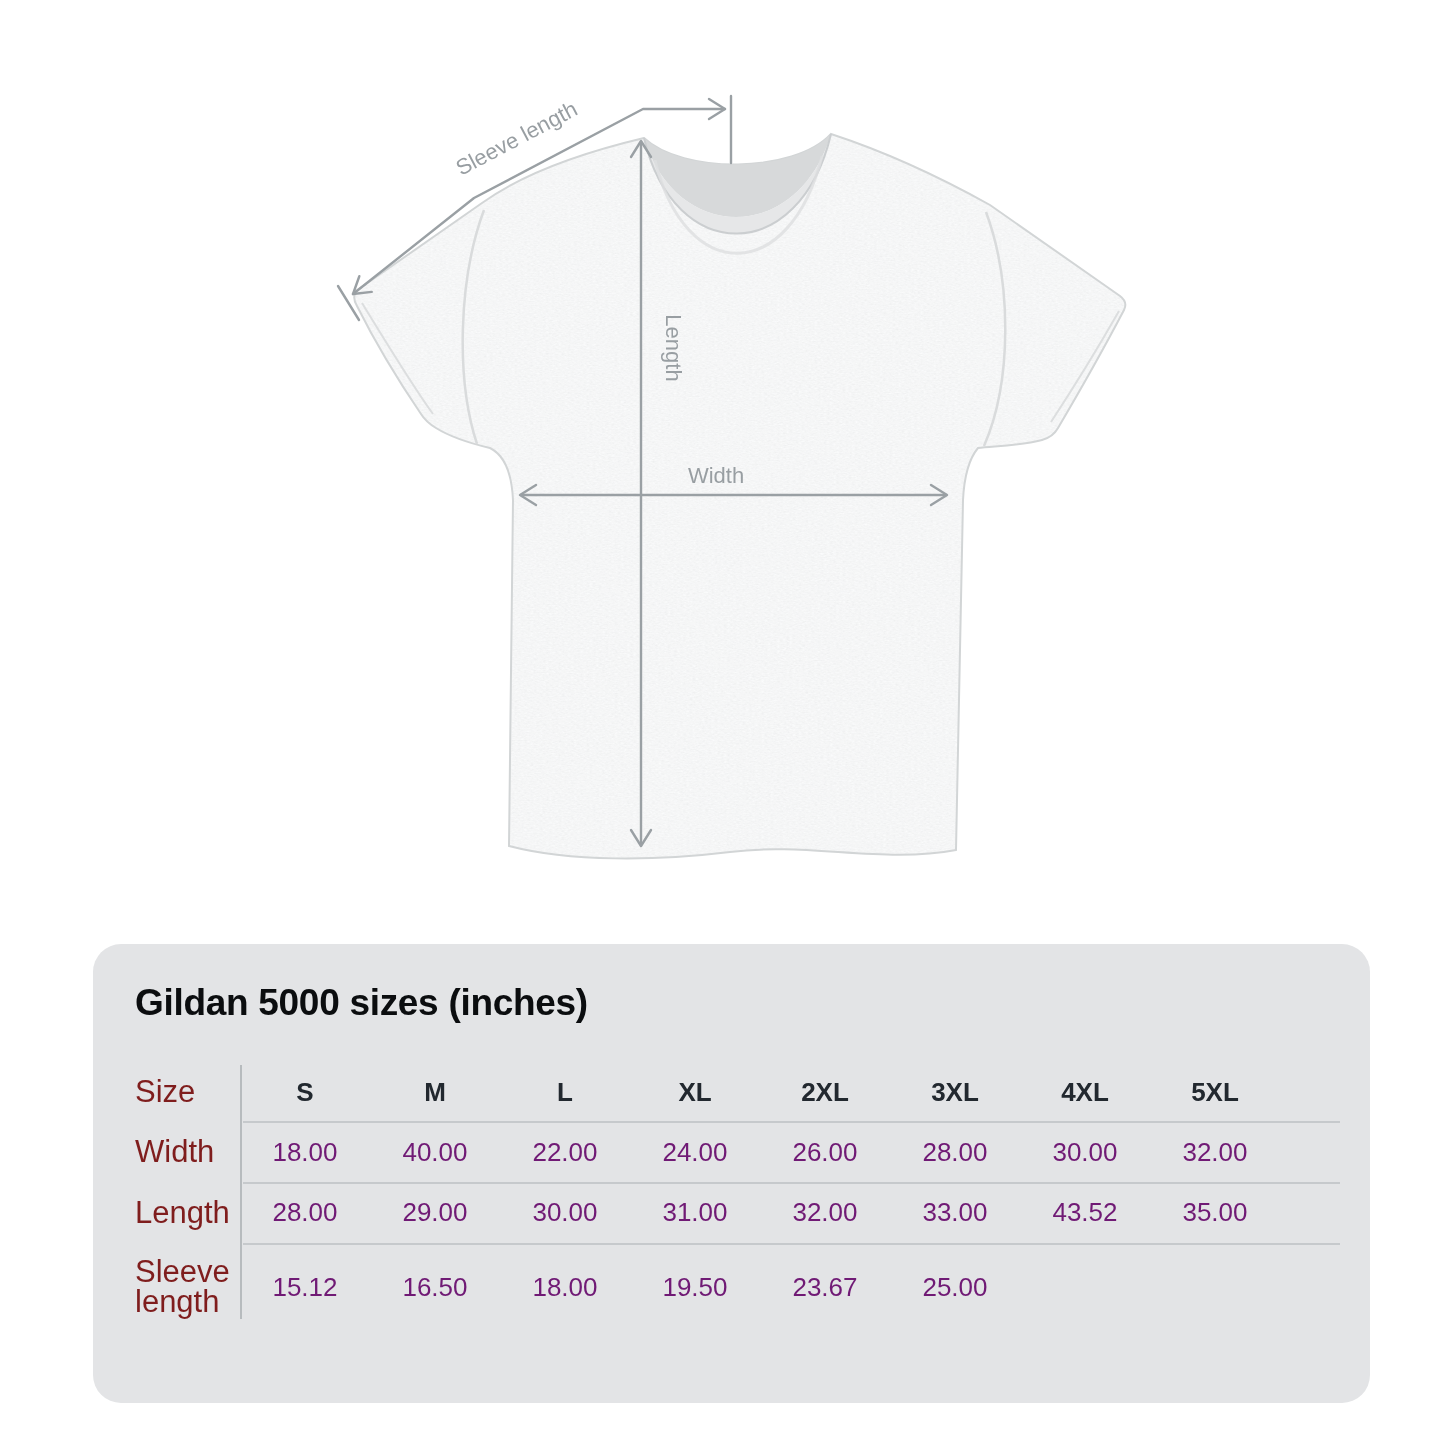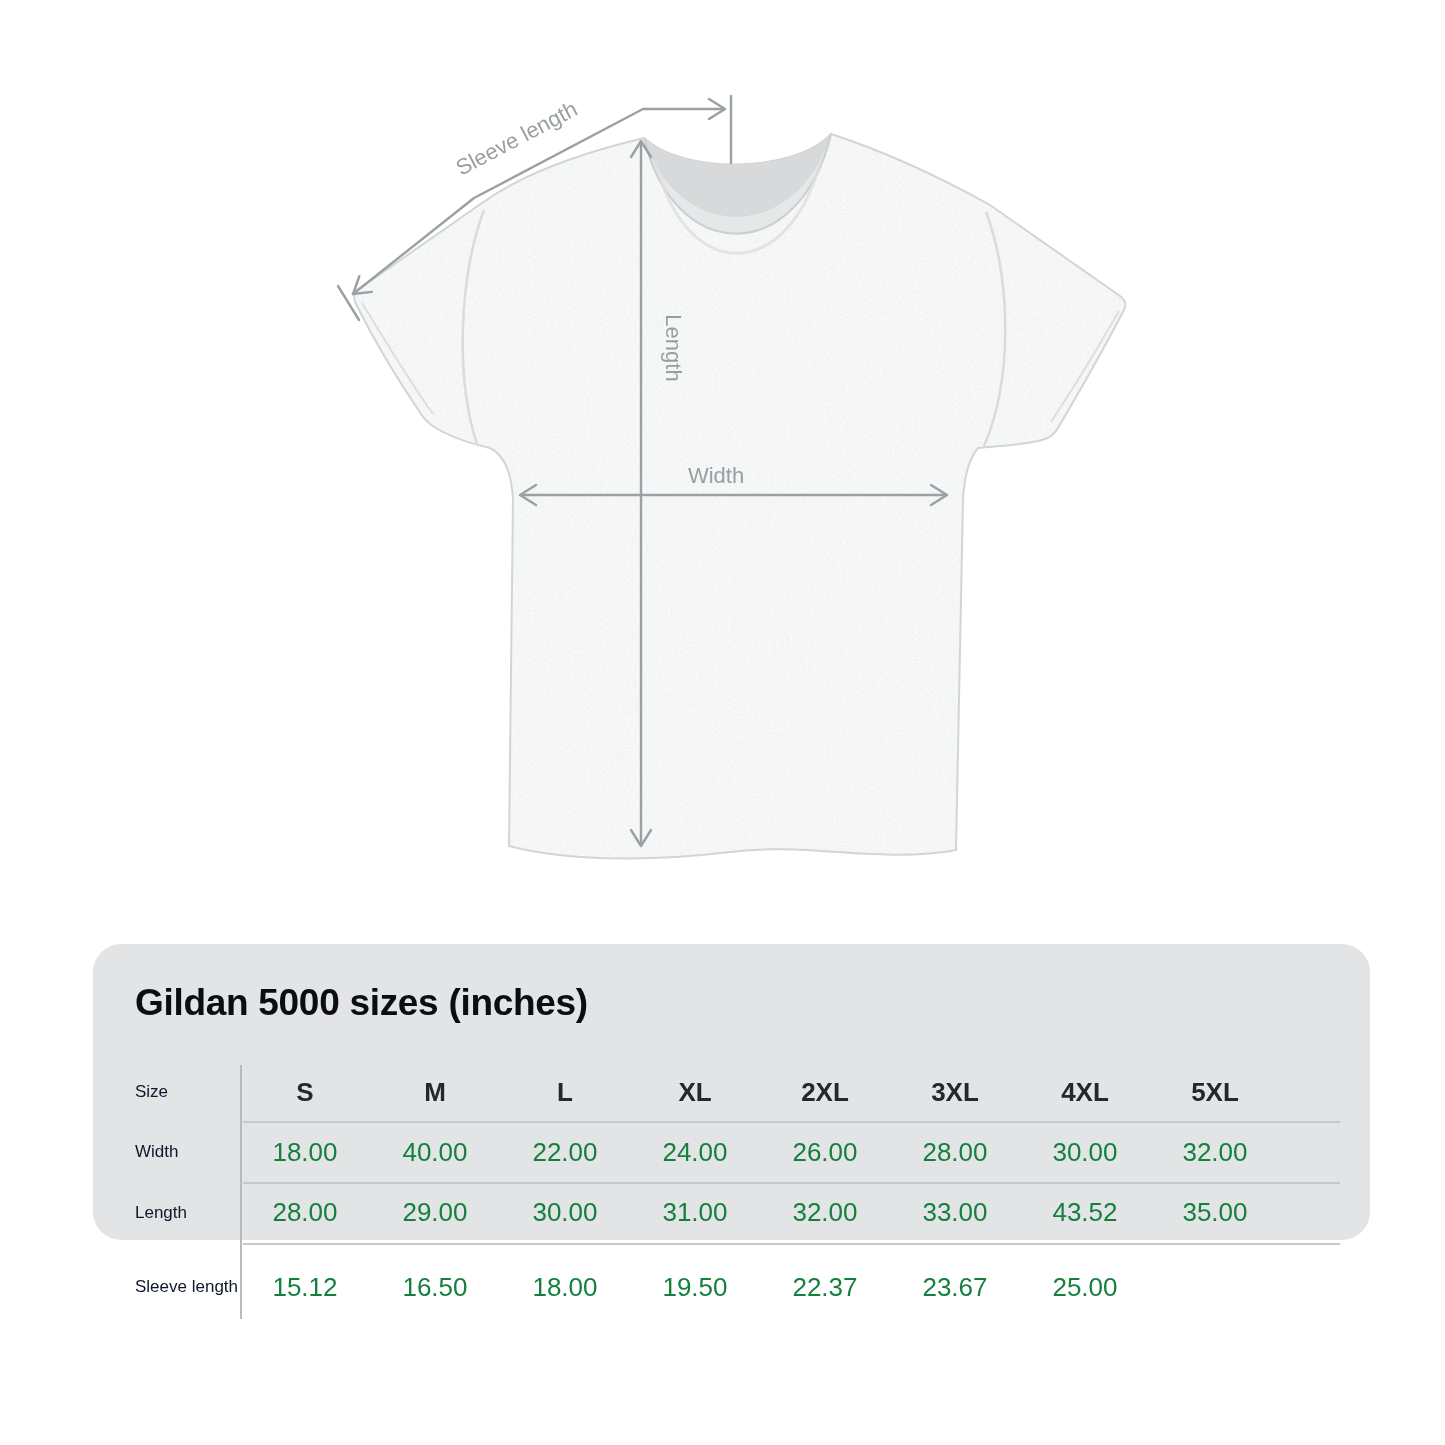--- a/index.html
+++ b/index.html
@@ -1,33 +1,33 @@
 <!DOCTYPE html>
 <html><head>
 <meta charset="utf-8">
 <style>
   html,body{margin:0;padding:0;background:#fff;}
   .stage{position:relative;width:1445px;height:1445px;background:#ffffff;overflow:hidden;
          font-family:"Liberation Sans", sans-serif;}
   .diagram-svg{position:absolute;left:0;top:0;}
   .meas-label{font-family:"Liberation Sans", sans-serif;font-size:22px;fill:#989ea2;}
-  .panel{position:absolute;left:93px;top:944px;width:1277px;height:296px;
+  .panel{position:absolute;left:93px;top:944px;width:1277px;height:459px;
          background:#e3e4e6;border-radius:28px;}
   .panel-title{position:absolute;left:42px;top:38px;margin:0;
                font-size:37px;font-weight:bold;color:#0b0d0f;letter-spacing:-0.3px;}
   .vline{position:absolute;left:147px;top:121px;width:2px;height:254px;background:#b7bbbe;}
   .hline{position:absolute;left:150px;width:1097px;height:2px;background:#c6c9cc;}
   .hline.r1{top:177px}.hline.r2{top:238px}.hline.r3{top:299px}
   .grid{position:absolute;left:42px;top:118px;display:grid;
         grid-template-columns:105px repeat(8,130px) 61px;
         grid-template-rows:60px 60px 61px 88px;}
   .c{display:flex;align-items:center;justify-content:center;
-     font-size:26px;color:#15803d;white-space:nowrap;}
+     font-size:26px;color:#701a75;white-space:nowrap;}
   .c.hd{font-weight:bold;color:#22282f;}
-  .c.lab{justify-content:flex-start;font-weight:normal;color:#0f172a;font-size:17px;
+  .c.lab{justify-content:flex-start;font-weight:normal;color:#7f1d1d;font-size:31px;
          white-space:normal;line-height:30px;}
   .c.sp{}
 </style>
 </head>
 <body>
 
 <div class="stage">
 
   <svg class="diagram-svg" width="1445" height="944" viewBox="0 0 1445 944">
     <defs>
@@ -153,19 +153,18 @@
       <div class="c">33.00</div>
       <div class="c">43.52</div>
       <div class="c">35.00</div>
       <div class="c sp"></div>
 
       <div class="c lab">Sleeve length</div>
       <div class="c">15.12</div>
       <div class="c">16.50</div>
       <div class="c">18.00</div>
       <div class="c">19.50</div>
-      <div class="c">22.37</div>
       <div class="c">23.67</div>
       <div class="c">25.00</div>
       <div class="c sp"></div>
     </div>
   </section>
 </div>
 
 </body></html>

